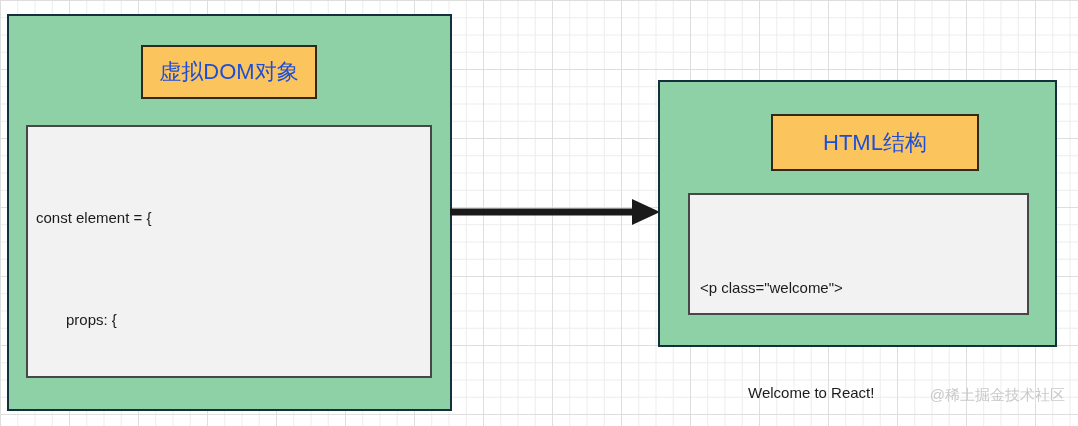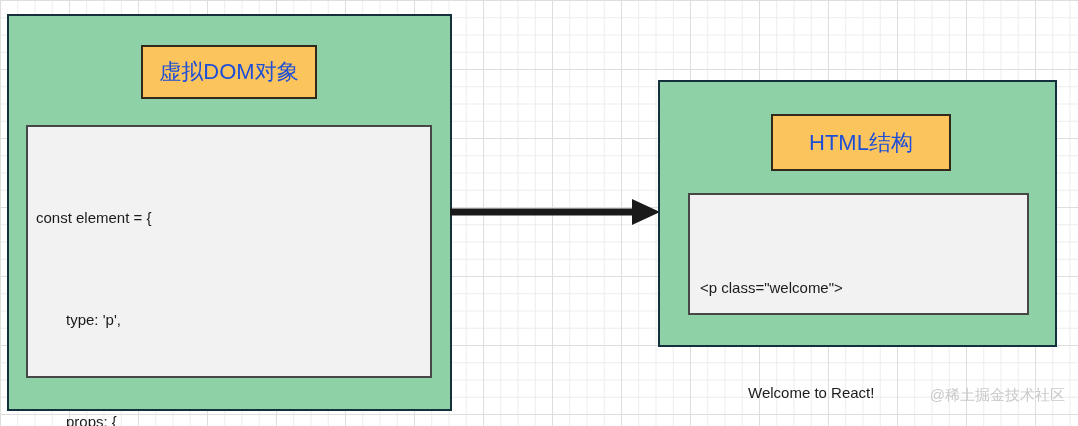--- a/index.html
+++ b/index.html
@@ -52,21 +52,21 @@
   }
   #left-panel .badge {
     left: 132px;
     top: 29px;
     width: 176px;
     height: 54px;
   }
   #right-panel .badge {
     left: 111px;
     top: 32px;
-    width: 180px;
+    width: 208px;
     height: 57px;
   }
   .code-block {
     position: absolute;
     box-sizing: border-box;
     background: var(--code-fill, #f2f2f2);
     border: 2px solid var(--code-border, #474747);
     color: #1b1b1b;
     font-size: 15px;
     white-space: pre;
@@ -108,21 +108,20 @@
 </style>
 </head>
 <body>
 
 <div id="left-panel" class="panel">
   <div class="badge">
     <span>虚拟DOM对象</span>
   </div>
   <div class="code-block">
     <div class="ind0">const element = {</div>
-    <div class="ind1">type: 'p',</div>
     <div class="ind1">props: {</div>
     
     
     
     
   </div>
 </div>
 
 <svg id="arrow-svg" viewBox="0 0 210 32" xmlns="http://www.w3.org/2000/svg">
   <line x1="0" y1="16" x2="184" y2="16" stroke="#1a1a1a" stroke-width="7"></line>

